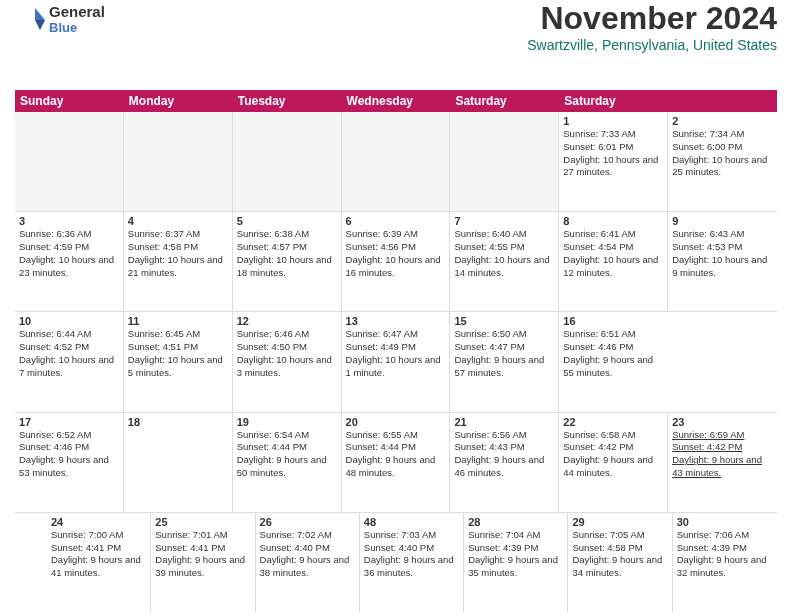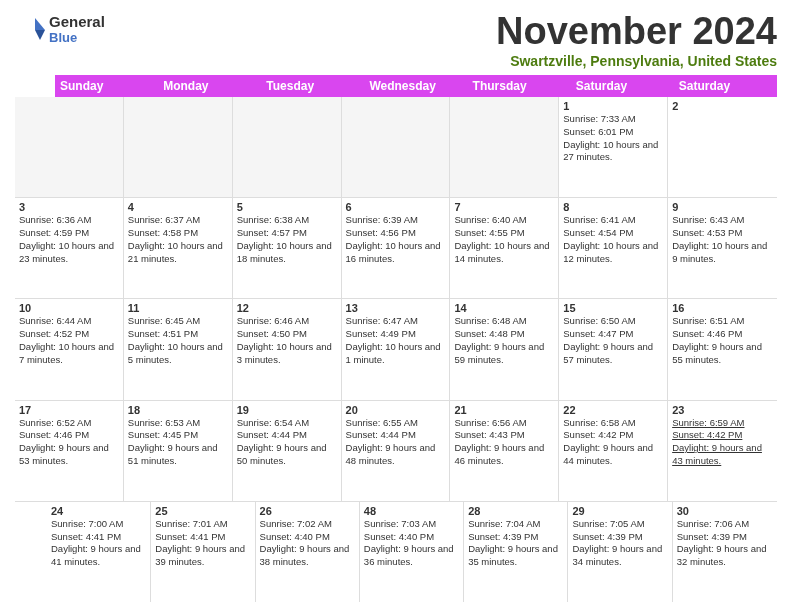--- a/index.html
+++ b/index.html
@@ -6,23 +6,24 @@
     body {
       font-family: Arial, sans-serif;
       background: #fff;
       width: 792px;
       height: 612px;
       overflow: hidden;
     }
     .page {
       width: 792px;
       height: 612px;
-      padding: 10px 15px;
+      padding: 0 15px;
       display: flex;
       flex-direction: column;
+      gap: 31px;
     }
     .header {
       display: flex;
       justify-content: space-between;
       align-items: flex-start;
       margin-bottom: 6px;
     }
     .logo {
       display: flex;
       align-items: center;
@@ -45,39 +46,37 @@
     }
     .logo-icon {
       width: 30px;
       height: 30px;
       margin-right: 4px;
     }
     .title-section {
       text-align: right;
     }
     .month-title {
-      font-size: 38px;
+      font-size: 32px;
       font-weight: bold;
       color: #333;
     }
     .location {
       font-size: 14px;
-      color: #4d7c0f;
-      font-weight: bold;
+      color: #0f766e;
     }
     .calendar {
       flex: 1;
       display: flex;
       flex-direction: column;
     }
     .cal-header {
       display: grid;
       grid-template-columns: repeat(7, 1fr);
-      background: #d946ef;
-      margin-left: 40px;
+      background: #be185d;
     }
     .cal-header-cell {
       color: #fff;
       font-size: 12px;
       font-weight: bold;
       padding: 4px 5px;
       text-align: left;
     }
     .cal-body {
       display: flex;
@@ -140,39 +139,41 @@
       <div class="location">Swartzville, Pennsylvania, United States</div>
     </div>
   </div>
 
   <div class="calendar">
     <div class="cal-header">
     <div class="cal-header-cell">Sunday</div>
         <div class="cal-header-cell">Monday</div>
         <div class="cal-header-cell">Tuesday</div>
         <div class="cal-header-cell">Wednesday</div>
-        <div class="cal-header-cell">Thursday</div>
         <div class="cal-header-cell">Saturday</div>
         <div class="cal-header-cell">Saturday</div>
       </div>
     <div class="cal-body">
     <div class="cal-row">
           <div class="cal-cell empty"></div>
           <div class="cal-cell empty"></div>
           <div class="cal-cell empty"></div>
           <div class="cal-cell empty"></div>
           <div class="cal-cell empty"></div>
           <div class="cal-cell">
             <div class="day-num">1</div>
             <div class="day-info" style="white-space: pre-line;">Sunrise: 7:33 AM
 Sunset: 6:01 PM
 Daylight: 10 hours and 27 minutes.</div>
           </div>
           <div class="cal-cell">
             <div class="day-num">2</div>
+            <div class="day-info" style="white-space: pre-line;">Sunrise: 7:34 AM
+Sunset: 6:00 PM
+Daylight: 10 hours and 25 minutes.</div>
           </div>
         </div>
         <div class="cal-row">
           <div class="cal-cell">
             <div class="day-num">3</div>
             <div class="day-info" style="white-space: pre-line;">Sunrise: 6:36 AM
 Sunset: 4:59 PM
 Daylight: 10 hours and 23 minutes.</div>
           </div>
           <div class="cal-cell">
@@ -231,26 +232,20 @@
 Sunset: 4:50 PM
 Daylight: 10 hours and 3 minutes.</div>
           </div>
           <div class="cal-cell">
             <div class="day-num">13</div>
             <div class="day-info" style="white-space: pre-line;">Sunrise: 6:47 AM
 Sunset: 4:49 PM
 Daylight: 10 hours and 1 minute.</div>
           </div>
           <div class="cal-cell">
-            <div class="day-num">14</div>
-            <div class="day-info" style="white-space: pre-line;">Sunrise: 6:48 AM
-Sunset: 4:48 PM
-Daylight: 9 hours and 59 minutes.</div>
-          </div>
-          <div class="cal-cell">
             <div class="day-num">15</div>
             <div class="day-info" style="white-space: pre-line;">Sunrise: 6:50 AM
 Sunset: 4:47 PM
 Daylight: 9 hours and 57 minutes.</div>
           </div>
           <div class="cal-cell">
             <div class="day-num">16</div>
             <div class="day-info" style="white-space: pre-line;">Sunrise: 6:51 AM
 Sunset: 4:46 PM
 Daylight: 9 hours and 55 minutes.</div>
@@ -258,23 +253,20 @@
         </div>
         <div class="cal-row">
           <div class="cal-cell">
             <div class="day-num">17</div>
             <div class="day-info" style="white-space: pre-line;">Sunrise: 6:52 AM
 Sunset: 4:46 PM
 Daylight: 9 hours and 53 minutes.</div>
           </div>
           <div class="cal-cell">
             <div class="day-num">18</div>
-            <div class="day-info" style="white-space: pre-line;">Sunrise: 6:53 AM
-Sunset: 4:45 PM
-Daylight: 9 hours and 51 minutes.</div>
           </div>
           <div class="cal-cell">
             <div class="day-num">19</div>
             <div class="day-info" style="white-space: pre-line;">Sunrise: 6:54 AM
 Sunset: 4:44 PM
 Daylight: 9 hours and 50 minutes.</div>
           </div>
           <div class="cal-cell">
             <div class="day-num">20</div>
             <div class="day-info" style="white-space: pre-line;">Sunrise: 6:55 AM
@@ -327,21 +319,21 @@
           </div>
           <div class="cal-cell">
             <div class="day-num">28</div>
             <div class="day-info" style="white-space: pre-line;">Sunrise: 7:04 AM
 Sunset: 4:39 PM
 Daylight: 9 hours and 35 minutes.</div>
           </div>
           <div class="cal-cell">
             <div class="day-num">29</div>
             <div class="day-info" style="white-space: pre-line;">Sunrise: 7:05 AM
-Sunset: 4:39 PM
+Sunset: 4:58 PM
 Daylight: 9 hours and 34 minutes.</div>
           </div>
           <div class="cal-cell">
             <div class="day-num">30</div>
             <div class="day-info" style="white-space: pre-line;">Sunrise: 7:06 AM
 Sunset: 4:39 PM
 Daylight: 9 hours and 32 minutes.</div>
           </div>
         </div>
       </div>

